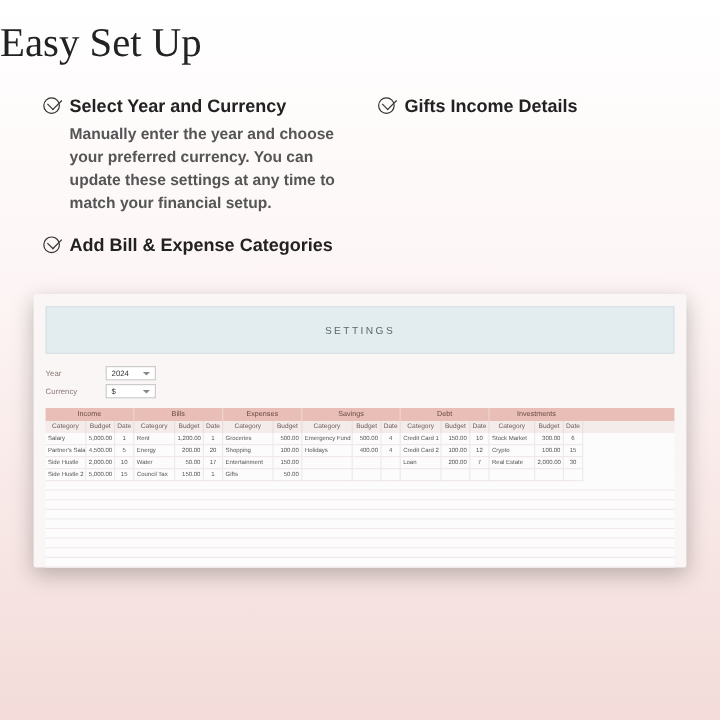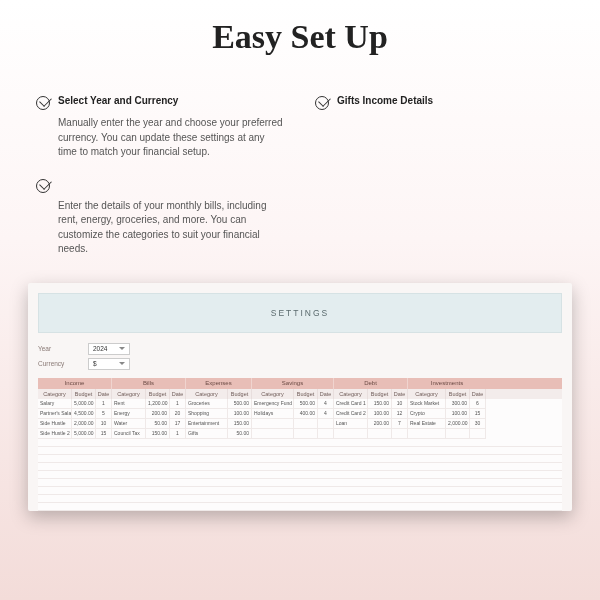--- a/index.html
+++ b/index.html
@@ -5,26 +5,25 @@
   * { box-sizing: border-box; margin: 0; padding: 0; }
   body {
     width: 600px;
     height: 600px;
     background: linear-gradient(180deg, #ffffff 0%, #fdf5f5 40%, #f3dcd9 100%);
     font-family: Georgia, 'Times New Roman', serif;
     color: #333;
     overflow: hidden;
   }
   .page-title {
-    text-align: center;
     font-size: 34px;
-    font-weight: 700;
+    font-weight: 400;
     color: #222;
     margin-top: 18px;
-    margin-bottom: 39px;
+    margin-bottom: 24px;
     font-family: Georgia, serif;
   }
   .features {
     display: grid;
     grid-template-columns: 1fr 1fr;
     gap: 18px 30px;
     padding: 0 36px;
     font-family: -apple-system, Arial, sans-serif;
   }
   .feature { }
@@ -45,29 +44,30 @@
   .check::after {
     content: "";
     position: absolute;
     left: 3px; top: 0px;
     width: 10px; height: 6px;
     border-left: 1.8px solid #333;
     border-bottom: 1.8px solid #333;
     transform: rotate(-45deg);
   }
   .feature-title {
-    font-size: 10px;
+    font-size: 15px;
     font-weight: 600;
     color: #222;
   }
   .feature-desc {
-    font-size: 10px;
+    font-size: 13px;
     line-height: 1.45;
     color: #555;
     padding-left: 22px;
+    font-weight: bold;
   }
 
   .sheet-frame {
     margin: 26px 28px 0 28px;
     background: #f9f6f5;
     border-radius: 2px;
     box-shadow: 0 6px 18px rgba(0,0,0,0.25);
     padding: 10px 10px 0 10px;
     font-family: Arial, sans-serif;
   }
@@ -189,22 +189,22 @@
   </div>
   <div class="feature">
     <div class="feature-head">
       <span class="check"></span>
       <span class="feature-title">Gifts Income Details</span>
     </div>
   </div>
   <div class="feature">
     <div class="feature-head">
       <span class="check"></span>
-    </div>
-    <div class="feature-desc">Enter the details of your monthly bills, including rent, energy, groceries, and more. You can customize the categories to suit your financial needs.</div>
+      <span class="feature-title">Add Bill &amp; Expense Categories</span>
+    </div>
   </div>
 </div>
 
 <div class="sheet-frame">
   <div class="settings-bar">SETTINGS</div>
 
   <div class="controls">
     <div class="control-row">
       <div class="control-label">Year</div>
       <div class="dropdown">

